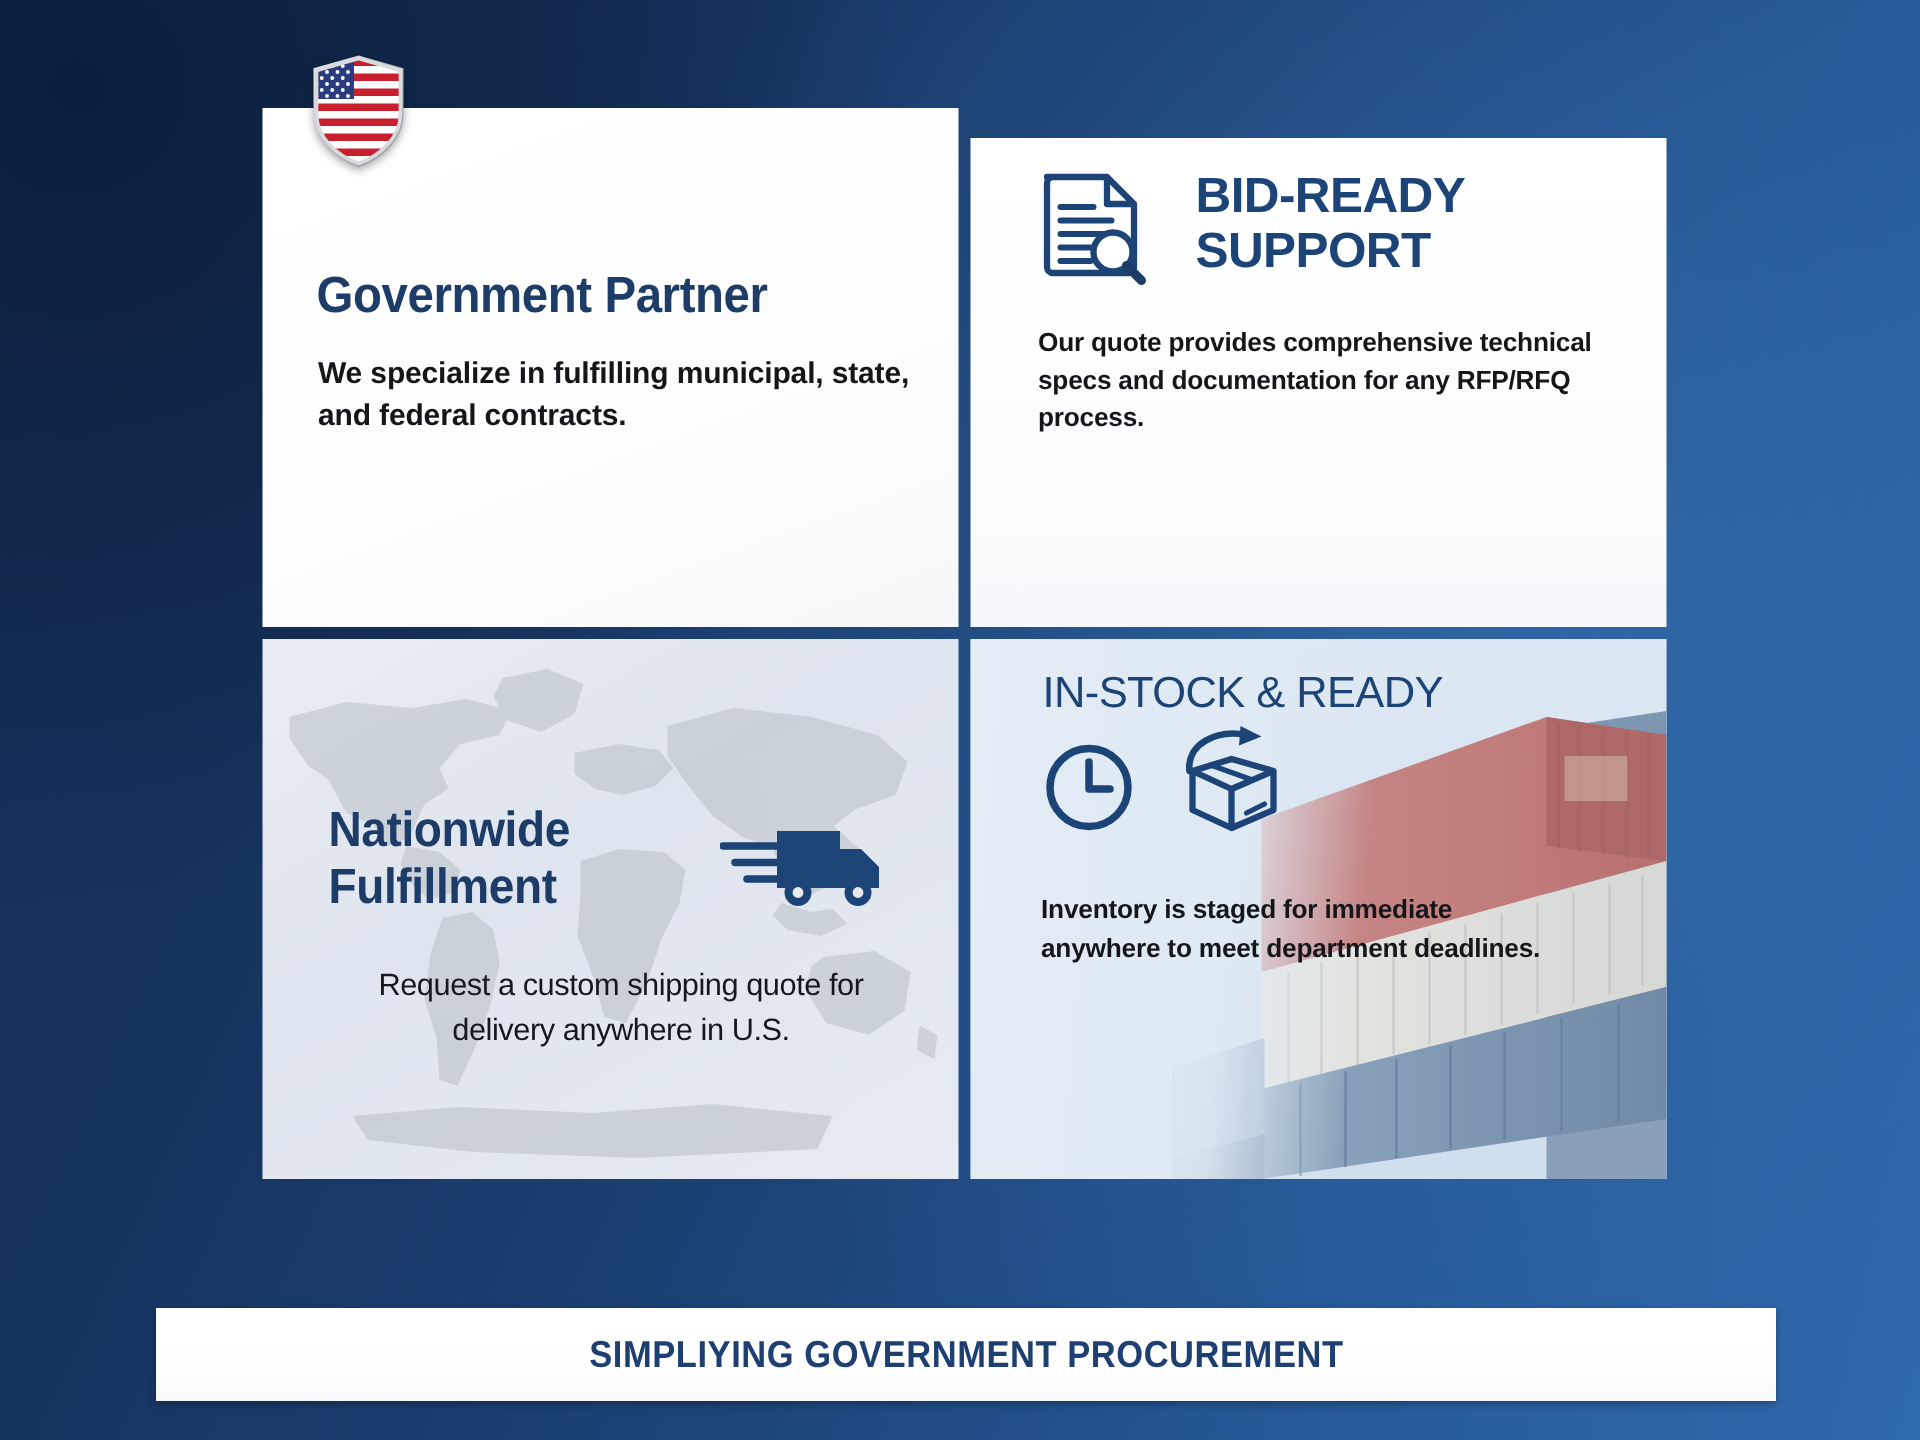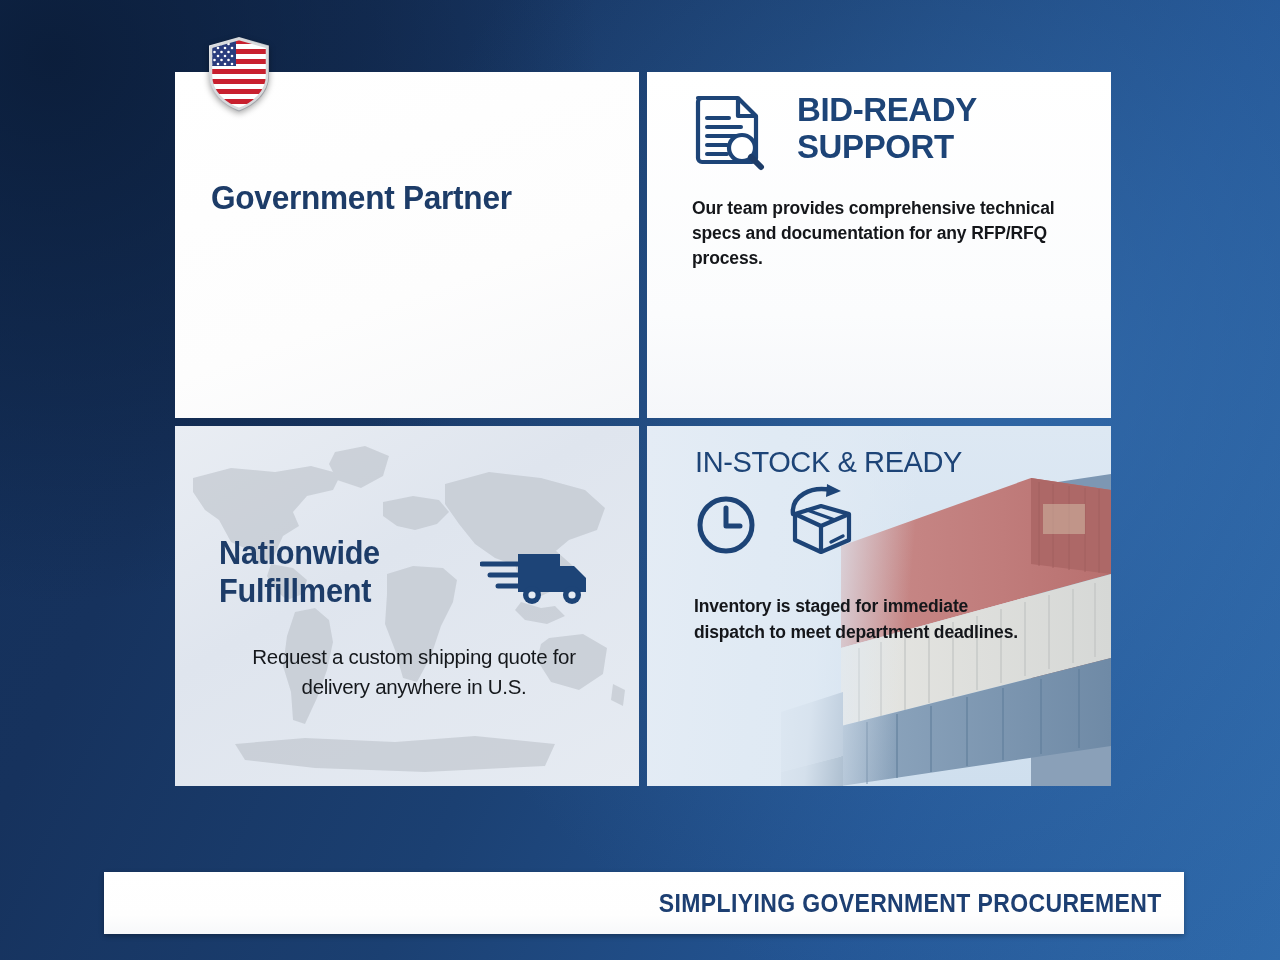--- a/index.html
+++ b/index.html
@@ -58,20 +58,21 @@
     overflow: hidden;
     background: #ffffff;
   }
 
   .card-a {
     background: linear-gradient(160deg, #ffffff 0%, #fdfdfd 60%, #f6f7f9 100%);
     padding-left: 32px;
   }
   .card-b {
     background: linear-gradient(180deg, #ffffff 0%, #fbfcfd 70%, #f5f7fa 100%);
+    margin-top: 20px;
   }
   .card-c {
     background: linear-gradient(150deg, #e9edf3 0%, #dfe5ee 40%, #e6ebf2 100%);
     padding-left: 42px;
   }
   .card-d {
     background: linear-gradient(120deg, #e3ebf4 0%, #dbe6f2 35%, #d6e3f0 60%, #cfdceb 100%);
   }
 
   
@@ -217,21 +218,21 @@
   .banner {
     position: absolute;
     left: 104px;
     top: 872px;
     width: 1080px;
     height: 62px;
     background: linear-gradient(180deg, #ffffff 0%, #fefefe 70%, #f7f8fa 100%);
     box-shadow: 0 2px 5px rgba(0,0,0,0.30);
     display: flex;
     align-items: center;
-    justify-content: flex-end;
+    justify-content: center;
     z-index: 10;
   }
   .banner-text {
     font-size: 25px;
     font-weight: bold;
     color: #1d3f72;
     letter-spacing: 0.4px;
     transform: scaleX(0.92);
   }
 </style>
@@ -241,20 +242,21 @@
 <div class="bg-base"></div>
 <div class="bg-glow"></div>
 <div class="bg-dark-corner"></div>
 
 <div class="stage">
 
   <div class="grid">
 
     <div class="card card-a">
       <div class="t-gov">Government Partner</div>
+      <div class="b-gov">We specialize in fulfilling municipal, state, and federal contracts.</div>
       <div class="ghost">&nbsp;</div>
     </div>
 
     <div class="card card-b">
       <svg class="doc-icon" viewBox="0 0 72 80">
         <path d="M5 4 h40 l18 18 v42 a4 4 0 0 1 -4 4 h-50 a4 4 0 0 1 -4 -4 v-56 a4 4 0 0 1 4 -4 z" fill="none" stroke="#1d4477" stroke-width="4.2" stroke-linejoin="round"></path>
         <path d="M45 4 v18 h18" fill="none" stroke="#1d4477" stroke-width="4.2" stroke-linejoin="round"></path>
         <g stroke="#1d4477" stroke-width="4" stroke-linecap="round">
           <line x1="14" y1="24" x2="36" y2="24"></line>
           <line x1="14" y1="33" x2="48" y2="33"></line>
@@ -262,21 +264,21 @@
           <line x1="14" y1="51" x2="34" y2="51"></line>
           <line x1="14" y1="60" x2="34" y2="60"></line>
         </g>
         <circle cx="49" cy="54" r="13" fill="#ffffff" stroke="#1d4477" stroke-width="4.2"></circle>
         <line x1="58" y1="63" x2="68" y2="73" stroke="#1d3c68" stroke-width="6" stroke-linecap="round"></line>
       </svg>
       <div class="t-bid">
         <div>BID-READY</div>
         <div>SUPPORT</div>
       </div>
-      <div class="b-bid">Our team provides comprehensive technical specs and documentation for any RFP/RFQ process.</div>
+      <div class="b-bid">Our quote provides comprehensive technical specs and documentation for any RFP/RFQ process.</div>
     </div>
 
     <div class="card card-c">
       <svg class="worldmap" viewBox="0 0 464 360" preserveAspectRatio="xMidYMid slice">
         <g fill="#b9bfc7">
 
           <path d="M18 52 l38 -10 l44 4 l36 -6 l30 8 l-8 16 l-26 6 l-14 16 l6 14 l-16 10 l-10 22 l-14 6 l-10 -14 l-18 -8 l-12 -22 l-14 -10 l-12 -18 z"></path>
           <path d="M96 138 l22 4 l14 12 l-4 14 l-16 6 l-12 -10 l-8 -14 z"></path>
 
           <path d="M160 26 l30 -6 l24 10 l-6 20 l-22 12 l-24 -8 l-8 -16 z"></path>
@@ -403,21 +405,21 @@
       <svg class="box-icon" viewBox="0 0 76 74">
         <path d="M8 30 C6 12 26 2 46 6" fill="none" stroke="#1d4477" stroke-width="4.4" stroke-linecap="round"></path>
         <polygon points="42,0 56,7 41,13" fill="#1d4477"></polygon>
         <polygon points="36,22 64,30 64,56 36,68 10,56 10,30" fill="none" stroke="#1d4477" stroke-width="4.2" stroke-linejoin="round"></polygon>
         <path d="M10 30 L36 42 L64 30" fill="none" stroke="#1d4477" stroke-width="4.2" stroke-linejoin="round"></path>
         <path d="M36 42 V68" fill="none" stroke="#1d4477" stroke-width="4.2"></path>
         <path d="M22 26 L50 36" fill="none" stroke="#1d4477" stroke-width="3.4" stroke-linecap="round"></path>
         <path d="M46 58 L58 52" fill="none" stroke="#1d4477" stroke-width="3.4" stroke-linecap="round"></path>
       </svg>
 
-      <div class="b-instock">Inventory is staged for immediate dispatch to meet department deadlines.</div>
+      <div class="b-instock">Inventory is staged for immediate anywhere to meet department deadlines.</div>
     </div>
 
   </div>
 
   <svg class="shield" viewBox="0 0 64 76">
     <defs>
       <clipPath id="shieldClip">
         <path d="M32 3 L60 11 V40 C60 56 46 68 32 73 C18 68 4 56 4 40 V11 Z"></path>
       </clipPath>
       <linearGradient id="rim" x1="0" y1="0" x2="1" y2="1">

